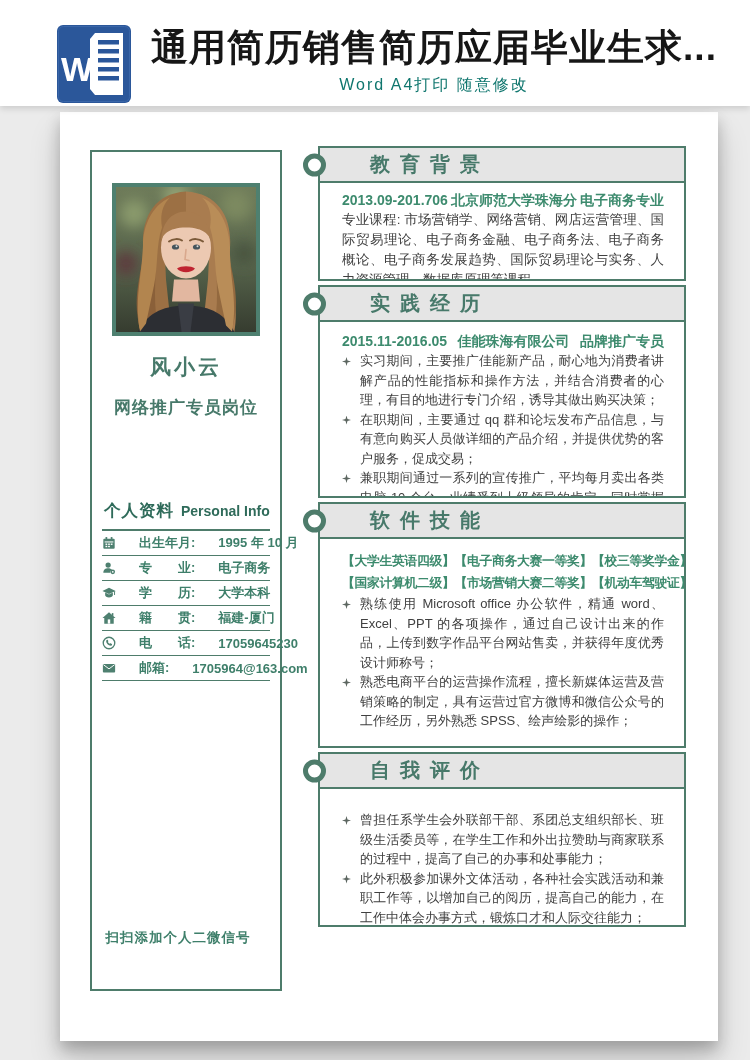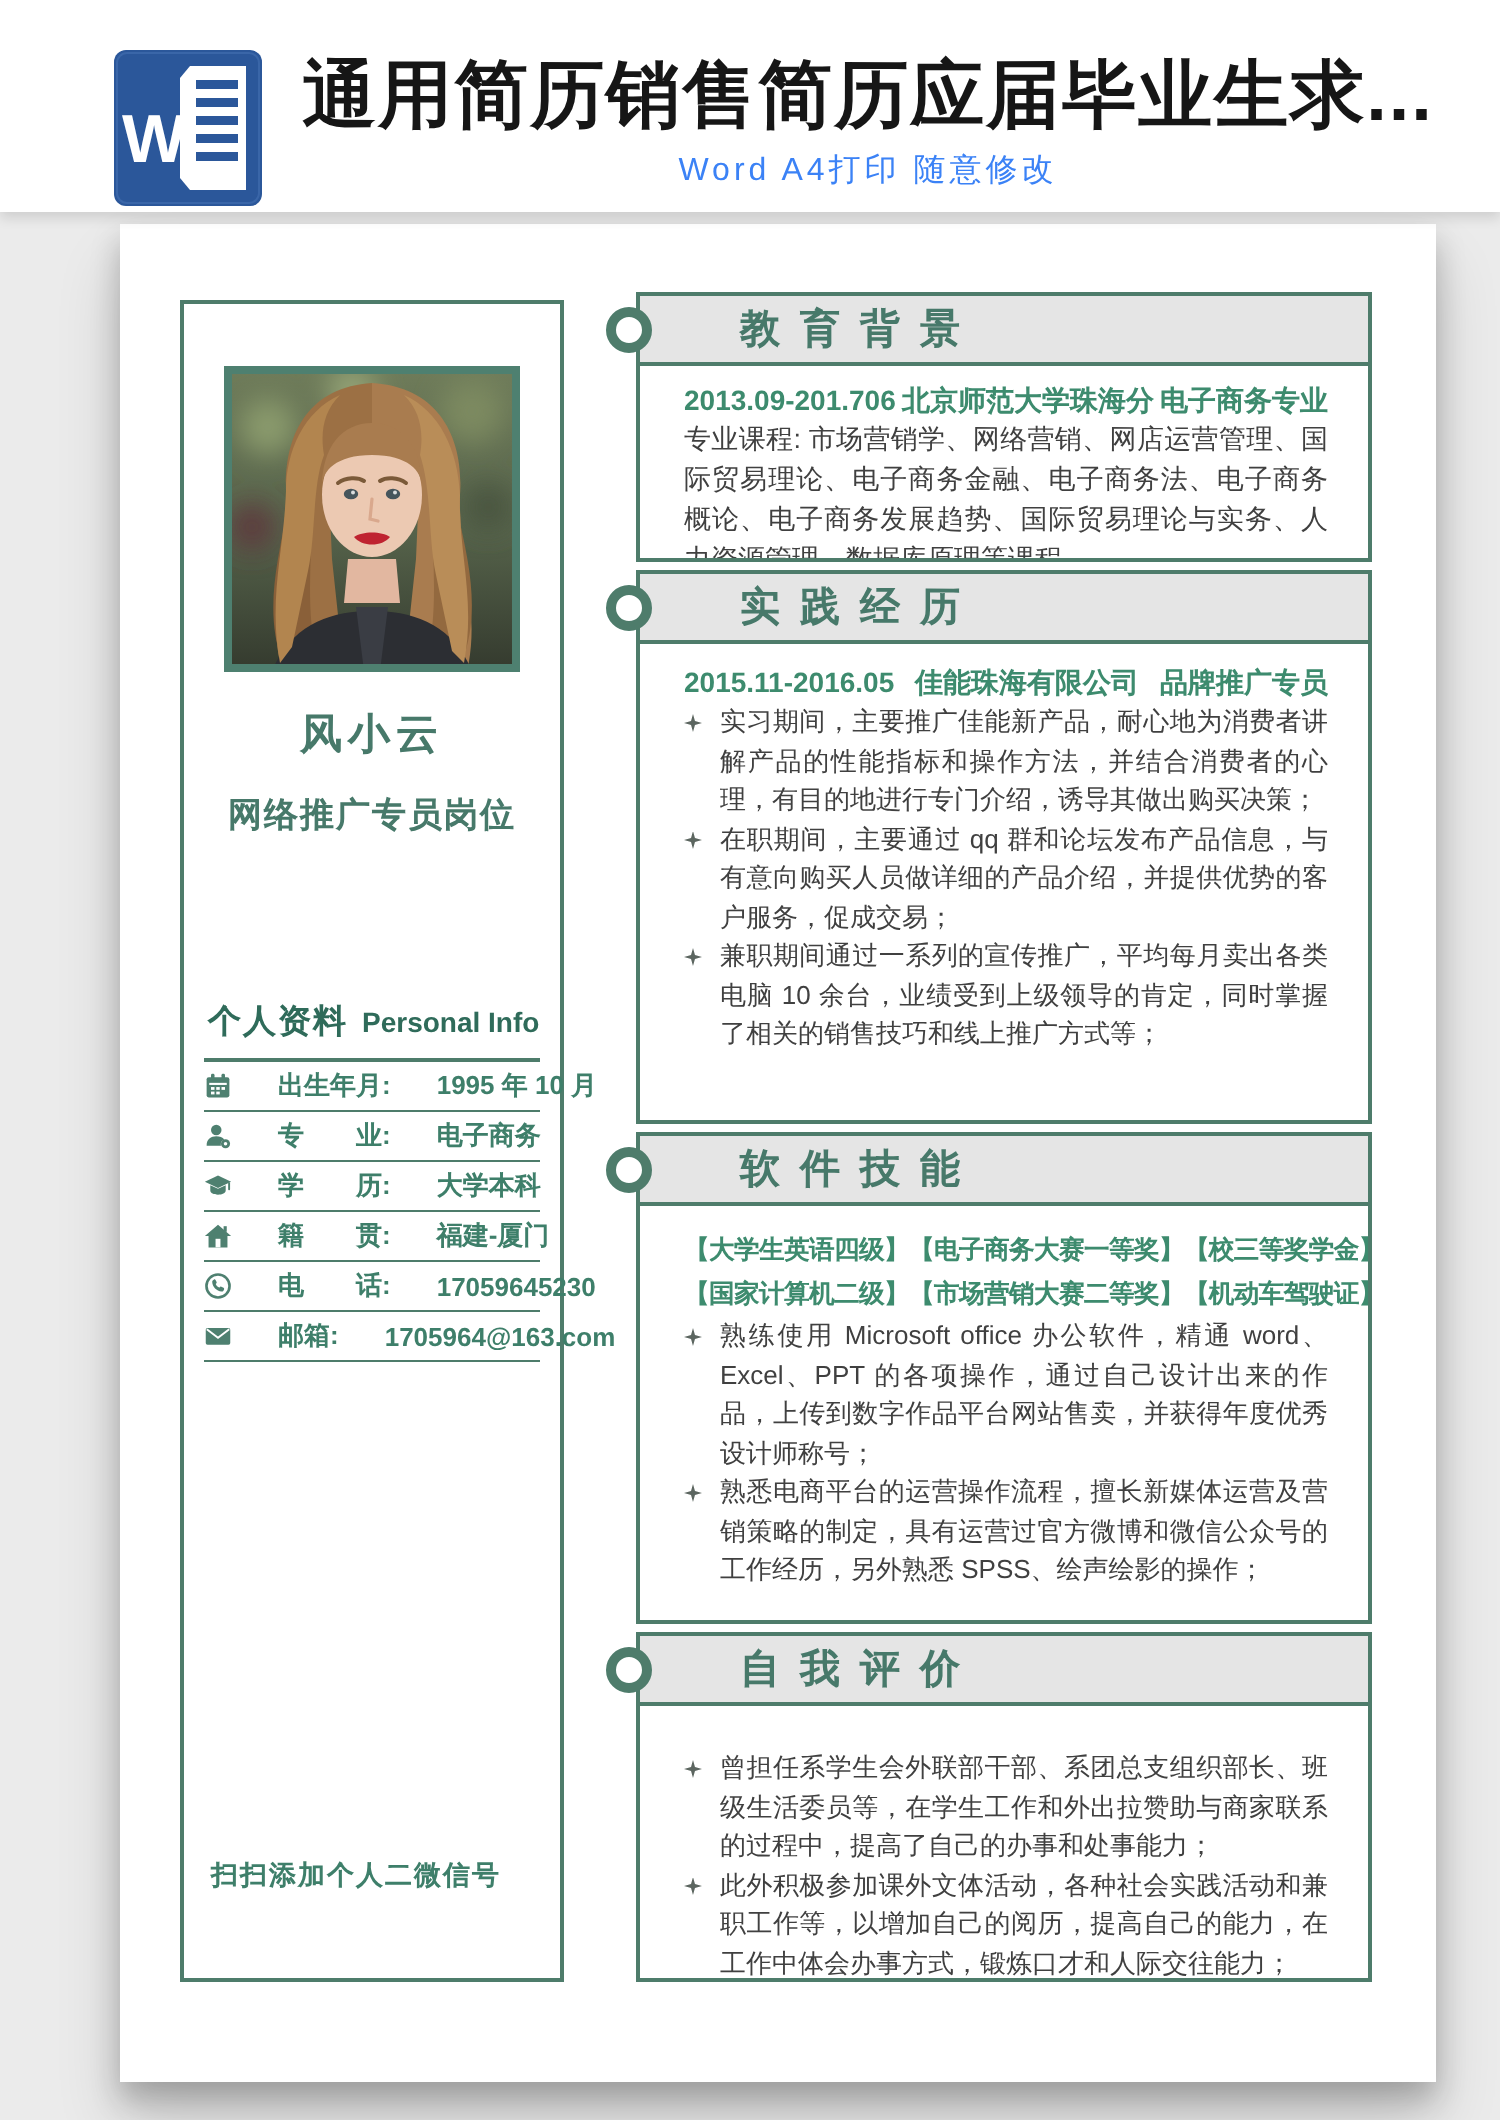--- a/index.html
+++ b/index.html
@@ -22,21 +22,21 @@
   .banner{
     position:absolute;left:0;top:0;width:750px;height:106px;
     background:#fff;box-shadow:0 3px 6px rgba(0,0,0,.12);z-index:5;
   }
   .word-badge{position:absolute;left:57px;top:25px;width:74px;height:78px;}
   .banner-text{position:absolute;left:138px;top:26px;width:592px;text-align:center;}
   .banner-title{
     font-size:37px;font-weight:700;color:#161616;white-space:nowrap;
     letter-spacing:1px;line-height:1.2;
   }
-  .banner-sub{font-size:16px;color:#3b82f6;margin-top:5px;letter-spacing:2px;}
+  .banner-sub{font-size:16px;color:#0f766e;margin-top:5px;letter-spacing:2px;}
   
   .page{
     position:absolute;left:60px;top:112px;width:658px;height:929px;background:#fff;
     box-shadow:0 8px 14px rgba(0,0,0,.22),0 20px 30px rgba(0,0,0,.16);
   }
   
   .sidebar{
     position:absolute;left:30px;top:38px;width:192px;height:841px;
     border:2px solid var(--frame);
   }
@@ -78,21 +78,21 @@
   }
   .sec-title{
     margin-left:50px;font-size:20px;font-weight:700;color:var(--title);
     letter-spacing:10px;white-space:nowrap;
   }
   .sec-body{
     border:2.5px solid var(--frame);border-top:none;
     padding:7px 20px 0 22px;overflow:hidden;
   }
   .sec-edu  .sec-body{height:98px;}
-  .sec-work .sec-body{height:240px;padding-top:9px;}
+  .sec-work .sec-body{height:176px;padding-top:9px;}
   .sec-skill .sec-body{height:209px;padding-top:11px;}
   .sec-self .sec-body{height:138px;padding-top:21px;}
   .dateline{
     display:flex;justify-content:space-between;align-items:baseline;
     font-size:14px;font-weight:700;color:var(--accent);line-height:20px;white-space:nowrap;
   }
   .para{
     font-size:13.5px;color:var(--text);line-height:20px;text-align:justify;
   }
   .awards{

